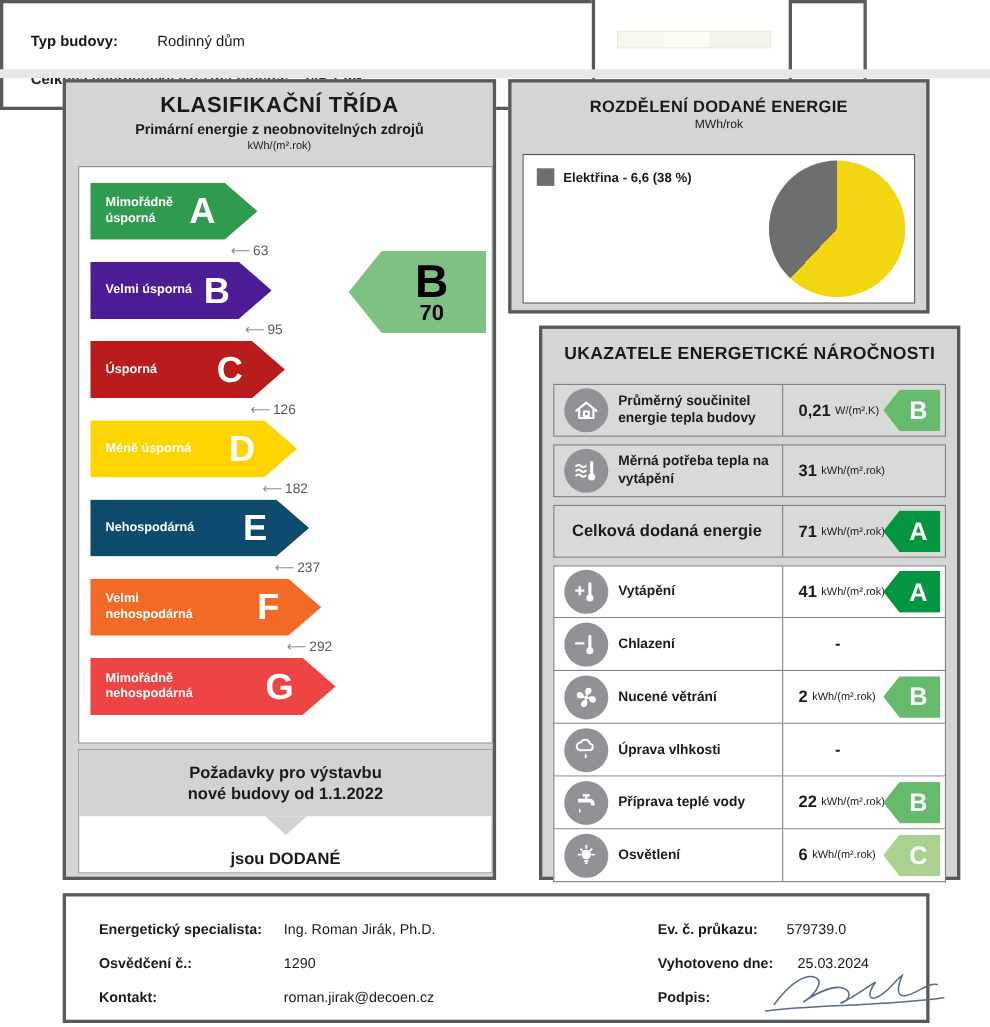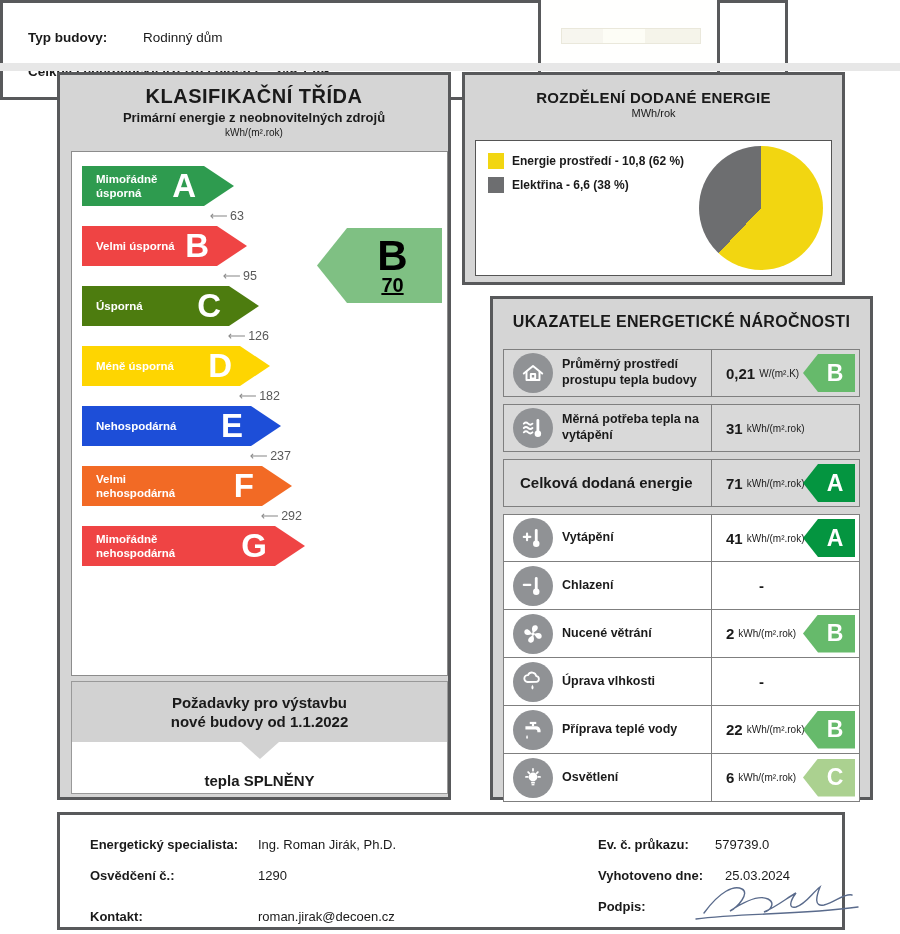--- a/index.html
+++ b/index.html
@@ -18,35 +18,35 @@
   #plan-box .sketch { position:absolute; left:20px; top:28px; width:140px; height:16px;
     border:1px solid #e8e6d8; background:linear-gradient(90deg,#f7f6ee 0 30%,#fdfdf6 30% 60%,#f4f3e8 60% 100%); opacity:.9; }
   #sep-strip { position:absolute; left:0; top:63px; width:900px; height:8px; background:#e7e7e7; }
 
   
   #class-panel { left:57px; top:72px; width:394px; height:728px; }
   #class-panel h1 { font-size:20px; text-align:center; margin-top:10px; letter-spacing:.5px; }
   #class-panel h2 { font-size:13px; text-align:center; margin-top:2px; }
   #class-panel .unit { font-size:10px; text-align:center; font-weight:normal; margin-top:2px; }
   #arrows-box { position:absolute; left:11px; top:76px; width:377px; height:525px; padding:14px 0 0 10px; }
-  .class-arrow { position:relative; height:40px; color:#fff;
+  .class-arrow { position:relative; height:52px; color:#fff;
     clip-path:polygon(0 0, calc(100% - 30px) 0, 100% 50%, calc(100% - 30px) 100%, 0 100%);padding-left:16px; }
   .class-arrow .lab { position:absolute; left:14px; top:50%; transform:translateY(-50%);
     font-size:11.5px; font-weight:bold; line-height:1.25; width:105px; }
   .class-arrow .let { position:absolute; right:38px; top:50%; transform:translateY(-50%);
     font-size:33px; font-weight:bold; }
   .c0{width:152px}.c1{width:165px}.c2{width:177px}.c3{width:188px}.c4{width:199px}.c5{width:210px}.c6{width:223px}
   .threshold { height:20px; font-size:12.5px; color:#595959; text-align:right; line-height:20px; }
   .threshold .tail { color:#8c8c8c; letter-spacing:-1px; }
   .t0{width:162px}.t1{width:175px}.t2{width:187px}.t3{width:198px}.t4{width:209px}.t5{width:220px}
   #indicator-arrow { position:absolute; right:5px; top:76px; width:125px; height:75px; color:#000;
     clip-path:polygon(0 50%, 30px 0, 100% 0, 100% 100%, 30px 100%);
     display:flex; flex-direction:column; align-items:center; justify-content:center; padding-left:26px; }
   #indicator-arrow .big { font-size:42px; font-weight:bold; line-height:.95; }
-  #indicator-arrow .num { font-size:20px; font-weight:bold; line-height:1;text-decoration:underline; }
+  #indicator-arrow .num { font-size:20px; font-weight:bold; line-height:1; }
   #req-box { position:absolute; left:11px; top:606px; width:377px; height:113px; background:#fff; border:1px solid #999; }
   #req-band { background:#d2d2d2; height:60px; display:flex; flex-direction:column; justify-content:center;
     text-align:center; font-size:15px; font-weight:bold; line-height:1.3; position:relative; }
   #req-tail { position:absolute; left:50%; top:60px; transform:translateX(-50%);
     width:0; height:0; border-left:19px solid transparent; border-right:19px solid transparent; border-top:17px solid #d2d2d2; }
   #req-result { text-align:center; font-size:15px; font-weight:bold; margin-top:30px; }
 
   
   #split-panel { left:462px; top:72px; width:383px; height:213px; }
   #split-panel h1 { font-size:15px; text-align:center; margin-top:14px; letter-spacing:.3px; }
@@ -107,39 +107,39 @@
   <h2>Primární energie z neobnovitelných zdrojů</h2>
   <div class="unit">kWh/(m².rok)</div>
 
   <div id="arrows-box" class="whitebox">
     <div class="class-arrow c0" style="background-color: rgb(46, 155, 79);">
       <span class="lab">Mimořádně úsporná</span>
       <span class="let">A</span>
     </div>
     <div class="threshold t0"><span class="tail">⟵</span> <span>63</span></div>
 
-    <div class="class-arrow c1" style="background-color: #ef4444; text-decoration: underline;">
+    <div class="class-arrow c1" style="background-color: #4c1d95; text-decoration: underline;">
       <span class="lab">Velmi úsporná</span>
       <span class="let">B</span>
     </div>
     <div class="threshold t1"><span class="tail">⟵</span> <span>95</span></div>
 
-    <div class="class-arrow c2" style="background-color: #4d7c0f;">
+    <div class="class-arrow c2" style="background-color: #b91c1c;">
       <span class="lab">Úsporná</span>
       <span class="let">C</span>
     </div>
     <div class="threshold t2"><span class="tail">⟵</span> <span>126</span></div>
 
     <div class="class-arrow c3" style="background-color: rgb(254, 213, 1);">
       <span class="lab">Méně úsporná</span>
       <span class="let">D</span>
     </div>
     <div class="threshold t3"><span class="tail">⟵</span> <span>182</span></div>
 
-    <div class="class-arrow c4" style="background-color: #1d4ed8;">
+    <div class="class-arrow c4" style="background-color: #0c4a6e;">
       <span class="lab">Nehospodárná</span>
       <span class="let">E</span>
     </div>
     <div class="threshold t4"><span class="tail">⟵</span> <span>237</span></div>
 
     <div class="class-arrow c5" style="background-color: rgb(242, 106, 37);">
       <span class="lab">Velmi nehospodárná</span>
       <span class="let">F</span>
     </div>
     <div class="threshold t5"><span class="tail">⟵</span> <span>292</span></div>
@@ -154,33 +154,29 @@
       <span class="num">70</span>
     </div>
   </div>
 
   <div id="req-box">
     <div id="req-band">
       <div>Požadavky pro výstavbu</div>
       <div>nové budovy od 1.1.2022</div>
     </div>
     <div id="req-tail"></div>
-    <div id="req-result">tepla SPLNĚNY</div>
+    <div id="req-result">jsou DODANÉ</div>
   </div>
 </div>
 
 <div id="split-panel" class="panel">
   <h1>ROZDĚLENÍ DODANÉ ENERGIE</h1>
   <div class="unit">MWh/rok</div>
   <div id="split-box" class="whitebox">
     <div class="legend-row">
-      <div class="swatch" style="background-color: rgb(242, 214, 17);"></div>
-      <div class="legend-label">Energie prostředí - 10,8 (62 %)</div>
-    </div>
-    <div class="legend-row">
       <div class="swatch" style="background-color: rgb(109, 110, 112);"></div>
       <div class="legend-label">Elektřina - 6,6 (38 %)</div>
     </div>
     <div id="pie" style="background: conic-gradient(rgb(242, 214, 17) 0deg, rgb(242, 214, 17) 62%, rgb(109, 110, 112) 62%, rgb(109, 110, 112) 100%);"></div>
   </div>
 </div>
 
 <div id="ind-panel" class="panel">
   <h1>UKAZATELE ENERGETICKÉ NÁROČNOSTI</h1>
   <div id="ind-table">
@@ -188,21 +184,21 @@
     <div class="ind-row gray">
       <div class="icon-cell">
           <div class="icon-circle">
         <svg width="26" height="26" viewBox="0 0 24 24" fill="none" stroke="#ffffff" stroke-width="1.8" stroke-linecap="round" stroke-linejoin="round">
           <path d="M3.5 12.5 L12 5.5 L20.5 12.5"></path>
               <path d="M6 11 V18.5 H18 V11"></path>
               <rect x="10" y="13" width="4" height="4"></rect>
         </svg>
           </div>
         </div>
-      <div class="ind-label">Průměrný prostředí prostupu tepla budovy</div>
+      <div class="ind-label">Průměrný součinitel energie tepla budovy</div>
       <div class="val-cell">
         <span class="val-num">0,21</span>
         <span class="val-unit">W/(m².K)</span>
         <span class="badge" style="background-color: rgb(102, 186, 107);">B</span>
       </div>
     </div>
 
     <div class="ind-row gray">
       <div class="icon-cell">
           <div class="icon-circle">
@@ -361,21 +357,21 @@
 
 <div id="footer-panel" class="panel">
   <div class="f-item" style="left:30px; top:22px">
     <span class="lbl">Energetický specialista:</span>
     <span style="position:absolute; left:168px; white-space:nowrap">Ing. Roman Jirák, Ph.D.</span>
   </div>
   <div class="f-item" style="left:30px; top:53px">
     <span class="lbl">Osvědčení č.:</span>
     <span style="position:absolute; left:168px">1290</span>
   </div>
-  <div class="f-item" style="left:30px; top:94px">
+  <div class="f-item" style="left:30px; top:84px">
     <span class="lbl">Kontakt:</span>
     <span style="position:absolute; left:168px; white-space:nowrap">roman.jirak@decoen.cz</span>
   </div>
   <div class="f-item" style="left:538px; top:22px">
     <span class="lbl">Ev. č. průkazu:</span>
     <span style="position:absolute; left:117px">579739.0</span>
   </div>
   <div class="f-item" style="left:538px; top:53px">
     <span class="lbl">Vyhotoveno dne:</span>
     <span style="position:absolute; left:127px">25.03.2024</span>

